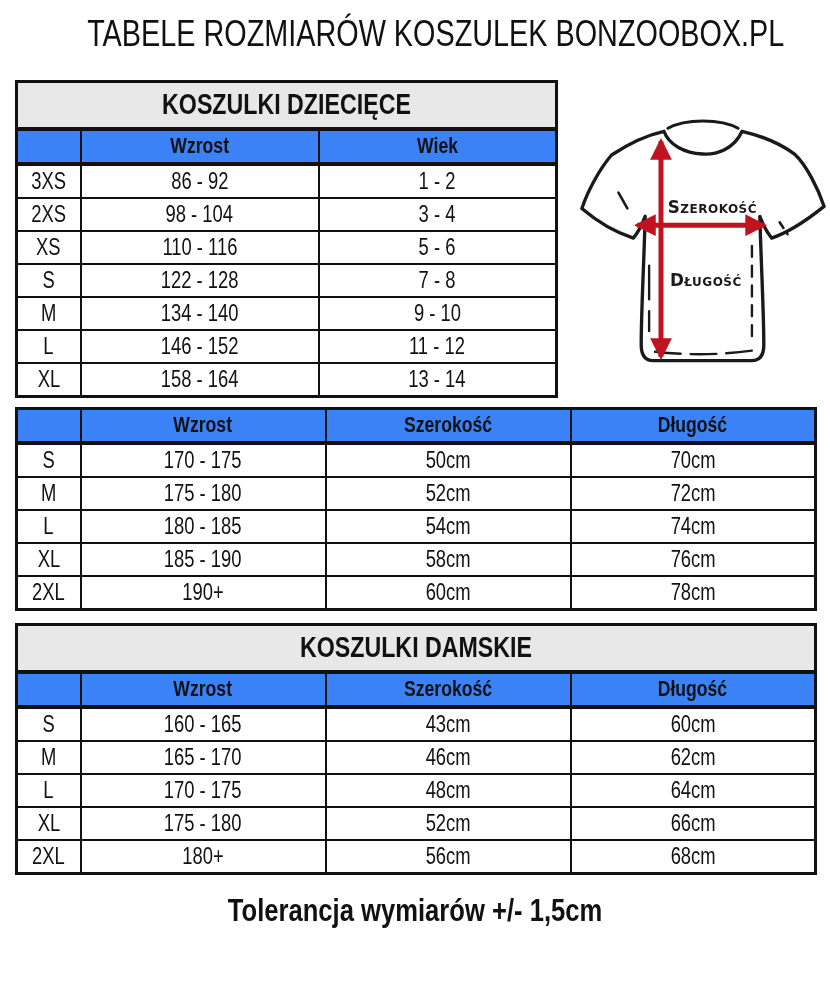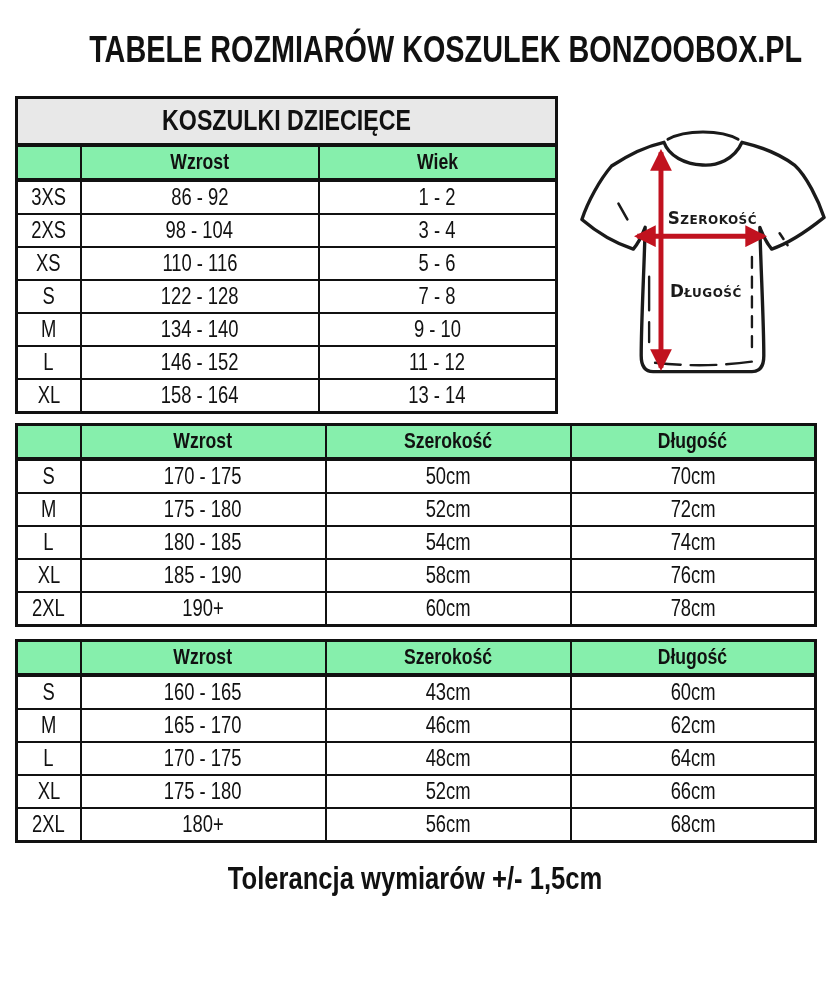--- a/index.html
+++ b/index.html
@@ -9,29 +9,29 @@
     font-family: "Liberation Sans", "DejaVu Sans", sans-serif;
     color: #111111;
     overflow: hidden;
   }
   .cnd {
     display: inline-block;
     transform: scaleX(0.8);
     white-space: nowrap;
   }
   .page-title {
-    margin-top: 30px;
+    margin-top: 14px;
     text-align: center;
     font-size: 36px;
-    font-weight: 700;
+    font-weight: 400;
     line-height: 1.1;
   }
   .top-row {
     display: flex;
-    align-items: center;
+    align-items: flex-end;
     margin: 26px 15px 0 15px;
   }
   .figure {
     margin-left: 14px;
     margin-top: 4px;
     width: 262px;
   }
   table.sz {
     border-collapse: collapse;
     border: 3px solid #111111;
@@ -45,21 +45,21 @@
     overflow: hidden;
   }
   tr.ttl td {
     background: #e8e8e8;
     height: 44px;
     font-size: 29px;
     font-weight: 700;
     border-bottom-width: 4px;
   }
   tr.hdr td {
-    background: #86efac;
+    background: #3b82f6;
     height: 31px;
     font-size: 22px;
     font-weight: 700;
     border-bottom-width: 4px;
   }
   tr.row td {
     height: 31px;
     font-size: 23px;
     background: #ffffff;
   }
@@ -240,20 +240,23 @@
 
 <div class="bot-table">
   <table class="sz" style="width:800px">
     <colgroup>
         <col style="width:64px">
         <col style="width:245px">
         <col style="width:245px">
         <col style="width:245px">
       </colgroup>
     <tbody>
+        <tr class="ttl">
+      <td colspan="4"><span class="cnd">KOSZULKI DAMSKIE</span></td>
+    </tr>
     <tr class="hdr">
       <td class="szc"></td>
       <td><span class="cnd">Wzrost</span></td>
       <td><span class="cnd">Szerokość</span></td>
       <td><span class="cnd">Długość</span></td>
     </tr>
     <tr class="row">
       <td class="szc"><span class="cnd">S</span></td>
       <td><span class="cnd">160 - 165</span></td>
       <td><span class="cnd">43cm</span></td>

